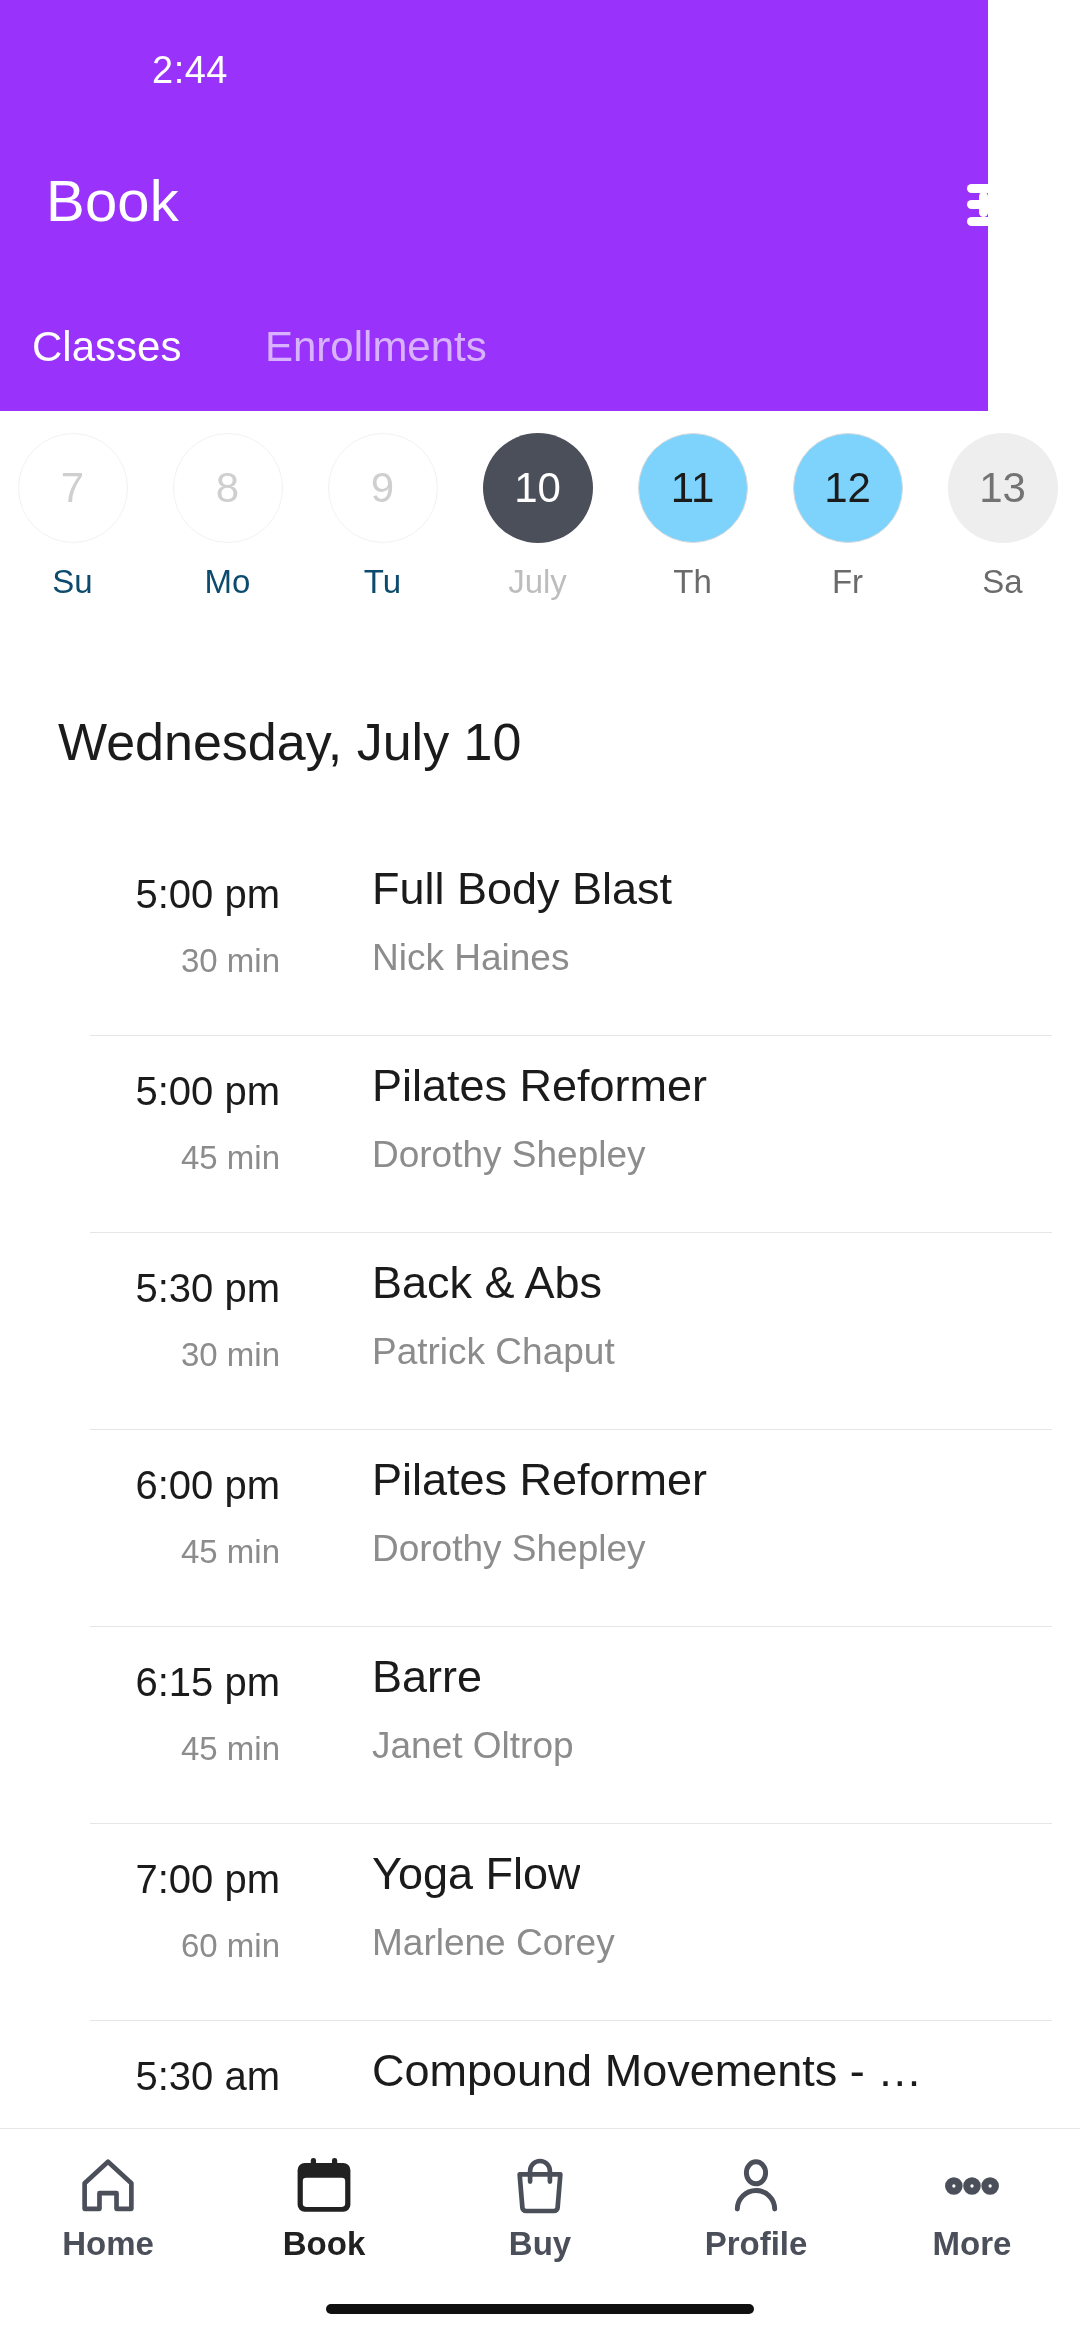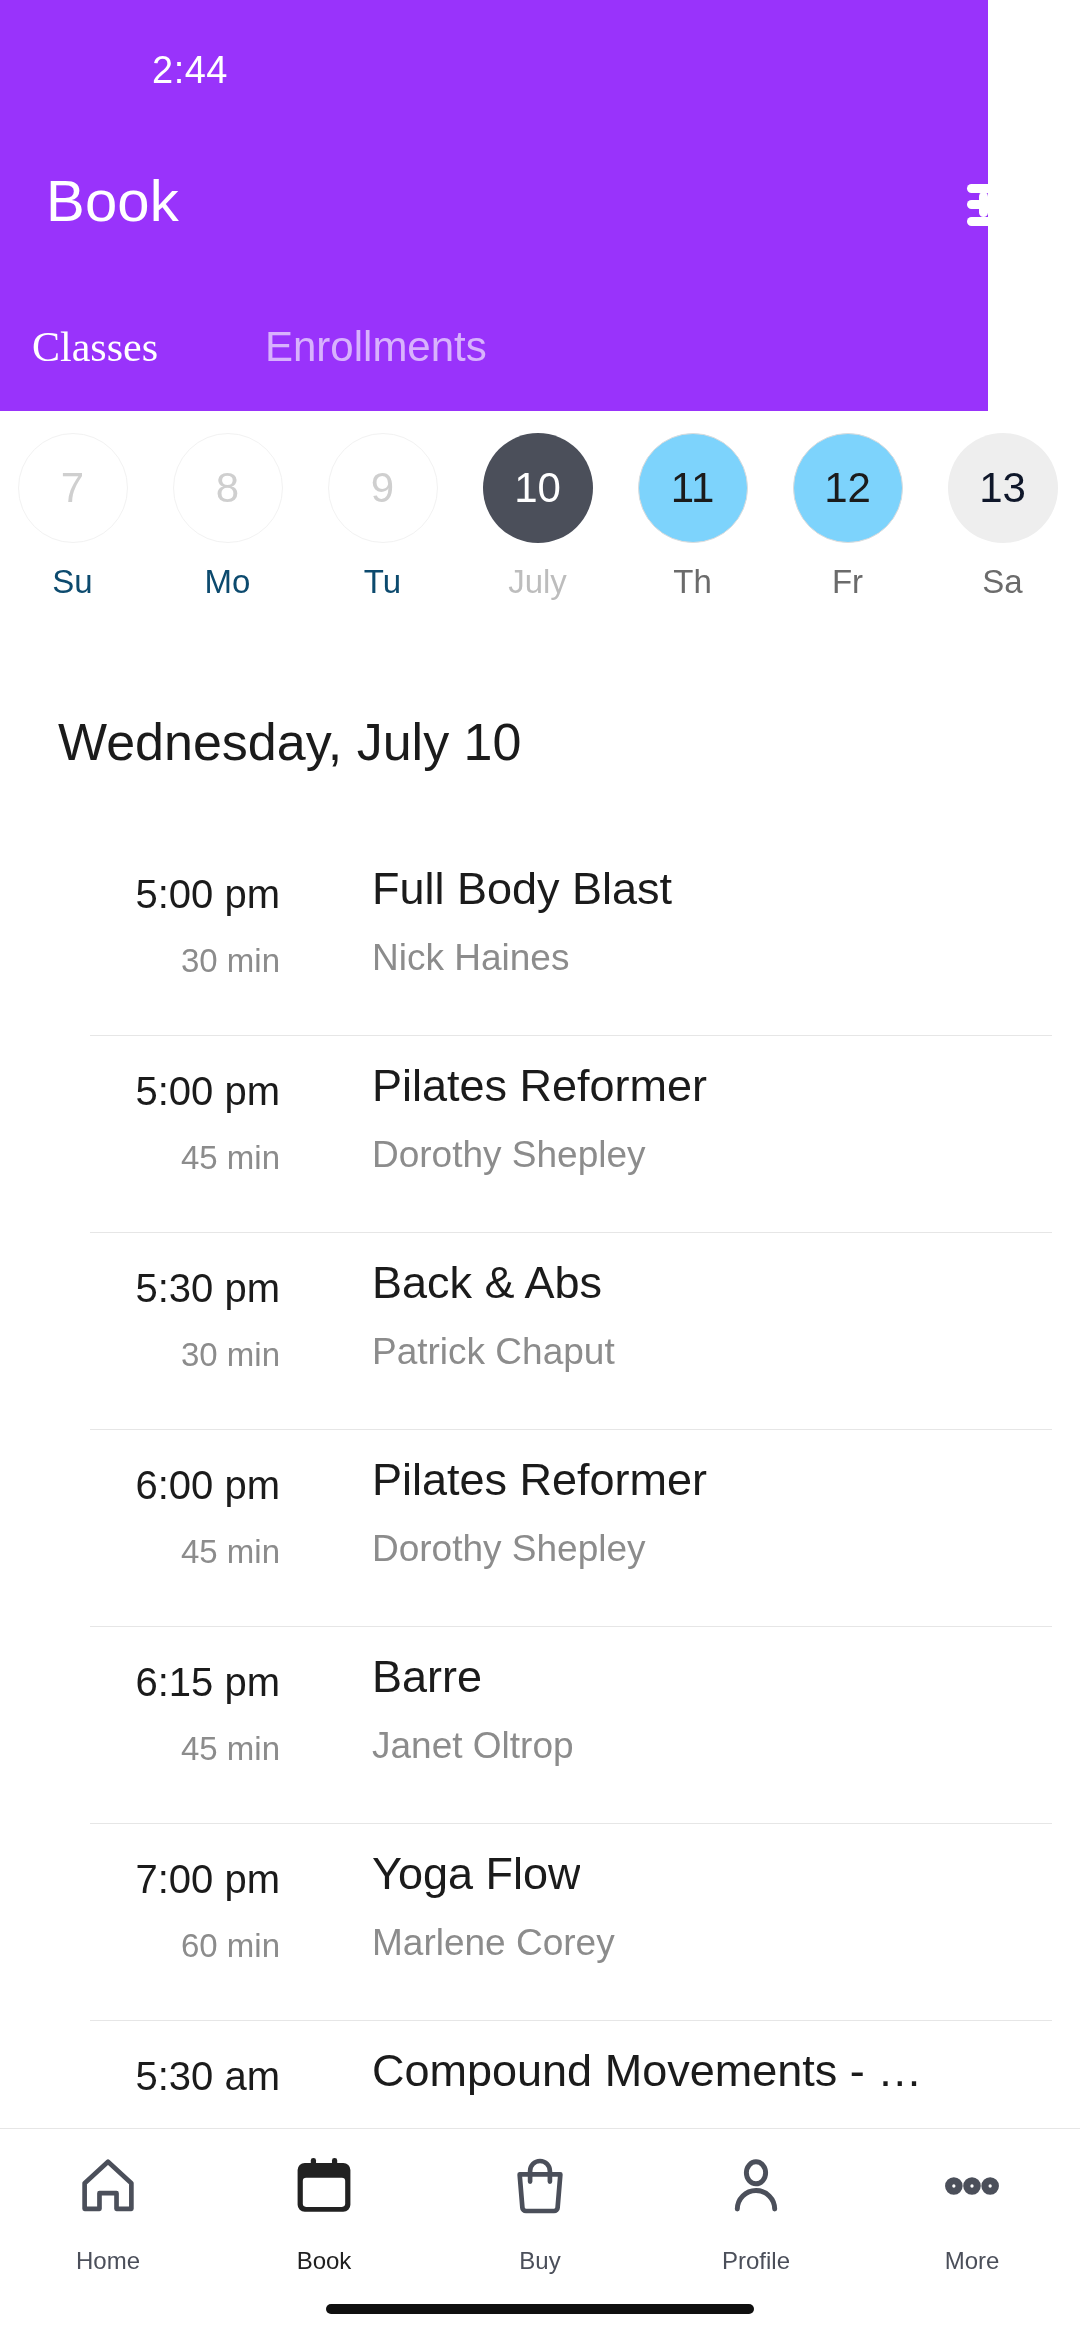--- a/index.html
+++ b/index.html
@@ -31,21 +31,21 @@
     position:absolute; right:48px; top:22px;
     width:72px; height:66px; display:flex; align-items:center; justify-content:center;
   }
   .filter-btn svg { display:block; }
 
   .tabs { position:absolute; top:302px; left:0; width:1080px; height:90px; }
   .tab {
     position:absolute; top:0; height:90px; line-height:90px;
     font-size:42px; font-weight:400; white-space:nowrap;
   }
-  .tab.active { color:#ffffff;font-family:Liberation Serif, serif; }
+  .tab.active { color:#ffffff; }
   .tab.idle { color:#d8b2fd; }
   #tab-classes { left:32px; }
   #tab-enrollments { left:265px; }
   #tab-appointments { left:590px; }
 
   
   .datestrip {
     position:absolute; top:411px; left:0; width:1080px; height:255px;
     background:#ffffff; overflow:hidden;
   }
@@ -55,21 +55,21 @@
   }
   .daycircle {
     width:110px; height:110px; border-radius:50%;
     display:flex; align-items:center; justify-content:center;
     font-size:42px; line-height:1;
     box-sizing:border-box;
   }
   .daycircle.disabled { border:1px solid #f2f2f2; color:#cfcfcf; background:#fff; }
   .daycircle.today    { background:#4b4f5a; color:#ffffff; border:none; }
   .daycircle.avail    { border:1px solid #dcdcdc; color:#1b1b1b; background:#7dd3fc; }
-  .daycircle.filled   { background:#eeeeee; color:#0f172a; border:none; }
+  .daycircle.filled   { background:#eeeeee; color:#737373; border:none; }
   .daylabel { margin-top:22px; font-size:33px; line-height:1; }
   .daylabel.dim   { color:#0c4a6e; }
   .daylabel.today { color:#bdbdbd; }
   .daylabel.norm  { color:#6b6b6b; }
 
   
   .datehead {
     position:absolute; top:716px; left:58px;
     font-size:52px; color:#1b1b1b; font-weight:400; line-height:1;
   }
@@ -102,21 +102,21 @@
   
   .bottomnav {
     position:absolute; bottom:0; left:0; width:1080px; height:212px;
     background:#ffffff; border-top:1px solid #e6e6e6;
   }
   .navitem {
     position:absolute; top:18px; width:216px; height:150px;
     display:flex; flex-direction:column; align-items:center; justify-content:flex-start;
   }
   .navicon { height:78px; display:flex; align-items:center; justify-content:center; }
-  .navlabel { margin-top:24px; font-size:24px; line-height:1; color:#4b4f5a; }
+  .navlabel { margin-top:2px; font-size:33px; line-height:1; color:#4b4f5a;font-weight:bold; }
   .navlabel.active { color:#212121; }
   .homebar {
     position:absolute; bottom:26px; left:50%; transform:translateX(-50%);
     width:428px; height:10px; border-radius:5px; background:#101010;
   }
 </style>
 </head>
 <body>
 
 <div id="app">

